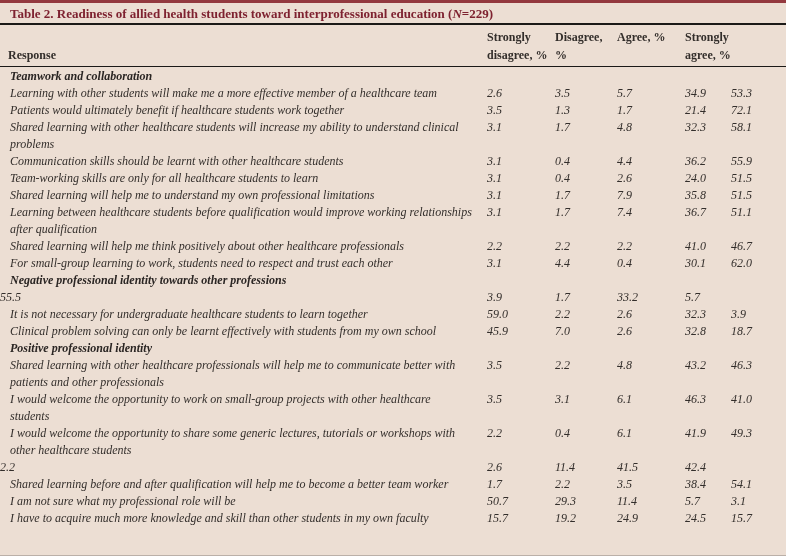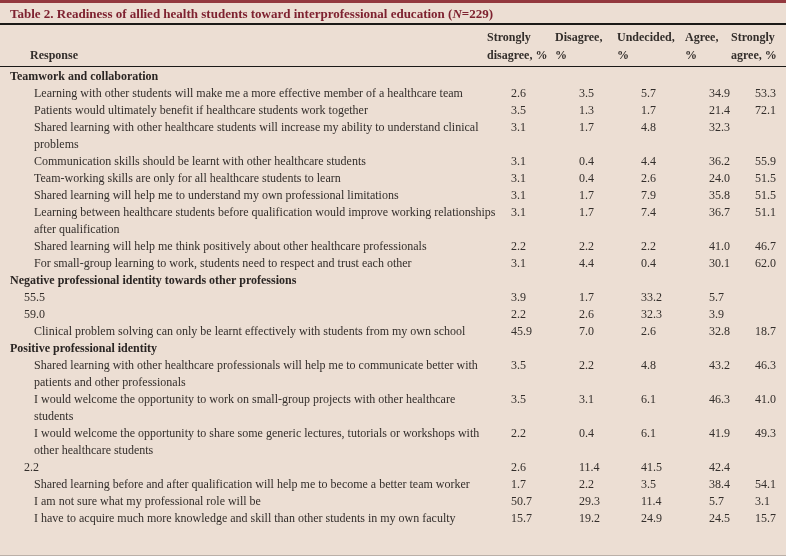--- a/index.html
+++ b/index.html
@@ -30,25 +30,24 @@
     grid-template-columns: 487px 68px 62px 68px 46px 1fr;
   }
   .header { padding: 3px 0 2px 0; }
   .header .cell {
     font-weight: bold;
     font-size: 12px;
     line-height: 18px;
   }
   .header .response-h {
     align-self: end;
-    padding-left: 22px;
-    margin-left: 8px;
-  }
-  .tbody { padding-top: 1px; }
-  .row { font-size: 12px; line-height: 17px; padding-left: 24px; }
+    padding-left: 8px;
+  }
+  .tbody { padding-top: 1px; font-style: italic; }
+  .row { font-size: 12px; line-height: 17px; }
   .section-row {
     font-weight: bold;
     padding-left: 10px;
     color: #2a2523;
   }
   .response-cell {
     padding-left: 10px;
     padding-right: 14px;
     white-space: pre-wrap;
   }
@@ -62,21 +61,20 @@
   <div class="title">
     <span>Table 2. Readiness of allied health students toward interprofessional education (</span><span class="it">N</span><span>=229)</span>
   </div>
 
   <div class="rule-thick"></div>
 
   <div class="grid header">
     <div class="cell response-h">Response</div>
     <div class="cell num-h">Strongly disagree, %</div>
     <div class="cell num-h">Disagree, %</div>
-    <div class="cell num-h">Undecided, %</div>
     <div class="cell num-h">Agree, %</div>
     <div class="cell num-h">Strongly agree, %</div>
   </div>
 
   <div class="rule-thin"></div>
 
   <div class="tbody" id="table-body">
       <div class="row section-row">Teamwork and collaboration</div>
       <div class="grid row">
         <div class="cell response-cell">Learning with other students will make me a more effective member of a healthcare team</div>
@@ -94,20 +92,21 @@
         <div class="cell value-cell">21.4</div>
         <div class="cell value-cell">72.1</div>
       </div>
       <div class="grid row">
         <div class="cell response-cell">Shared learning with other healthcare students will increase my ability to understand clinical
 problems</div>
         <div class="cell value-cell">3.1</div>
         <div class="cell value-cell">1.7</div>
         <div class="cell value-cell">4.8</div>
         <div class="cell value-cell">32.3</div>
+        <div class="cell value-cell">58.1</div>
       </div>
       <div class="grid row">
         <div class="cell response-cell">Communication skills should be learnt with other healthcare students</div>
         <div class="cell value-cell">3.1</div>
         <div class="cell value-cell">0.4</div>
         <div class="cell value-cell">4.4</div>
         <div class="cell value-cell">36.2</div>
         <div class="cell value-cell">55.9</div>
       </div>
       <div class="grid row">
@@ -153,20 +152,21 @@
       </div>
       <div class="row section-row">Negative professional identity towards other professions</div>
       <div class="grid row">
         <div class="cell value-cell">55.5</div>
         <div class="cell value-cell">3.9</div>
         <div class="cell value-cell">1.7</div>
         <div class="cell value-cell">33.2</div>
         <div class="cell value-cell">5.7</div>
       </div>
       <div class="grid row">
+        <div class="cell response-cell">It is not necessary for undergraduate healthcare students to learn together</div>
         <div class="cell value-cell">59.0</div>
         <div class="cell value-cell">2.2</div>
         <div class="cell value-cell">2.6</div>
         <div class="cell value-cell">32.3</div>
         <div class="cell value-cell">3.9</div>
       </div>
       <div class="grid row">
         <div class="cell response-cell">Clinical problem solving can only be learnt effectively with students from my own school</div>
         <div class="cell value-cell">45.9</div>
         <div class="cell value-cell">7.0</div>

